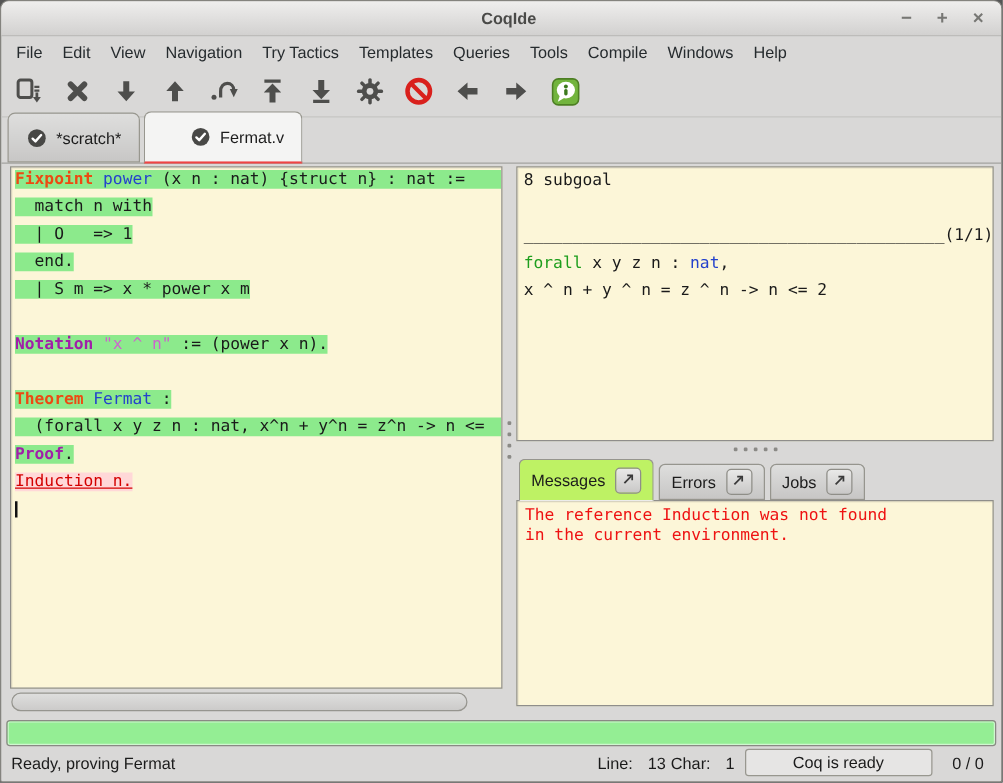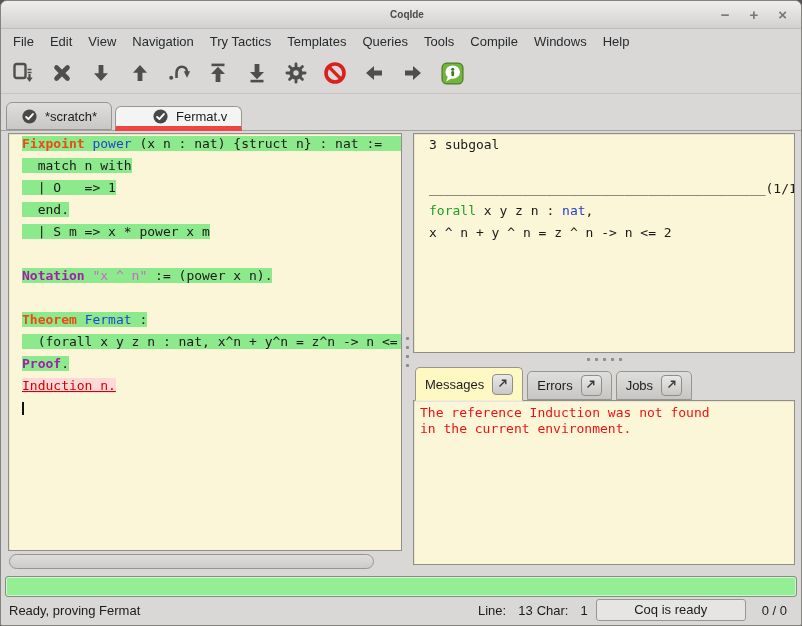--- a/index.html
+++ b/index.html
@@ -16,21 +16,21 @@
   
   #titlebar {
     height: 28px; flex: 0 0 28px;
     background: linear-gradient(#efeeed, #d2d1d0);
     border-bottom: 1px solid #bdbcba;
     position: relative;
     display: flex; align-items: center;
   }
   #window-title {
     position: absolute; left: 12px; right: 0; text-align: center;
-    font-weight: bold; font-size: 10px; color: #4a4a48;
+    font-weight: bold; font-size: 13px; color: #4a4a48;
   }
   #window-controls {
     margin-left: auto; display: flex; gap: 20px; padding-right: 14px; z-index: 2;
   }
   .win-btn { color: #777774; font-size: 15px; font-weight: bold; line-height: 16px; cursor: default; }
   
   #menubar {
     height: 24px; flex: 0 0 24px;
     display: flex; align-items: center; padding-left: 4px;
     font-size: 13px; color: #262b2e;
@@ -56,33 +56,33 @@
   }
   .tab {
     display: inline-flex; align-items: center; gap: 7px;
     border: 1px solid #98978f;
     border-radius: 6px 6px 0 0;
     padding: 0 14px;
     font-size: 13px; color: #1c1c1c;
     margin-right: 3px;
     position: relative;
   }
-  .tab.inactive { height: 28px; background: linear-gradient(#dededd, #c8c7c6); }
-  .tab.active   { height: 25px; background: #f4f4f3; border-bottom: 5px solid #ef4444; margin-bottom: -1px; z-index: 2; padding-left: 36px; }
+  .tab.inactive { height: 40px; background: linear-gradient(#dededd, #c8c7c6); }
+  .tab.active   { height: 42px; background: #f4f4f3; border-bottom: 2px solid #ef4444; margin-bottom: -1px; z-index: 2; padding-left: 36px; }
   .tab-check svg { display: block; }
   
   #main { flex: 1 1 auto; display: flex; padding: 2px 6px 0 7px; min-height: 0; }
   #left-col { width: 394px; flex: 0 0 394px; display: flex; flex-direction: column; min-height: 0; }
   .sunken {
     border: 1px solid #8f8e8b;
     background: var(--editor-bg);
     box-shadow: inset 1px 1px 0 rgba(0,0,0,0.07);
   }
   #code-editor { flex: 1 1 auto; overflow: hidden; padding: 2px 0 0 3px; }
-  .code-line { height: 22px; line-height: 15px; white-space: pre; font-family: "DejaVu Sans Mono", monospace; font-size: 13px; margin-left: 10px; }
+  .code-line { height: 22px; line-height: 15px; white-space: pre; font-family: "DejaVu Sans Mono", monospace; font-size: 13px; }
   .line-inner { display: inline-block; white-space: pre; height: 15px; }
   .line-inner.full { display: block; }
   .hl-green { background: var(--processed-bg); }
   .hl-pink  { background: var(--error-bg); }
   .seg-p   { color: #1a1a1a; }
   .seg-kw  { color: var(--kw);  font-weight: bold; }
   .seg-id  { color: var(--id); }
   .seg-kw2 { color: var(--kw2); font-weight: bold; }
   .seg-str { color: var(--str); }
   .seg-err { color: var(--errtext); text-decoration: underline; }
@@ -102,21 +102,21 @@
   #right-col { flex: 1 1 auto; display: flex; flex-direction: column; min-width: 0; padding-bottom: 6px; }
   #goal-panel { height: 220px; flex: 0 0 220px; overflow: hidden; padding: 3px 0 0 5px; }
   #h-handle { height: 12px; flex: 0 0 12px; display: flex; align-items: center; justify-content: center; gap: 5px; }
   
   #msg-tabbar { height: 35px; flex: 0 0 35px; display: flex; align-items: flex-end; padding-left: 2px; }
   .msg-tab {
     display: inline-flex; align-items: center; gap: 8px;
     border: 1px solid #96958e; border-radius: 5px 5px 0 0;
     padding: 0 9px; margin-right: 4px; font-size: 13px; color: #1c1c1c;
   }
-  .msg-tab.active   { height: 34px; background: #fef9c3; margin-bottom: -1px; border-bottom: 1px solid #ececeb; z-index: 2; }
+  .msg-tab.active   { height: 34px; background: #bef264; margin-bottom: -1px; border-bottom: 1px solid #ececeb; z-index: 2; }
   .msg-tab.inactive { height: 29px; background: linear-gradient(#dededd, #c7c6c5); }
   .detach-btn {
     width: 21px; height: 21px; border: 1px solid #8f8e88; border-radius: 4px;
     background: linear-gradient(#e9e9e8, #c9c8c7);
     display: inline-flex; align-items: center; justify-content: center; padding: 0;
   }
   #msg-content { flex: 1 1 auto; overflow: hidden; padding: 4px 0 0 6px; }
   .msg-line { font-family: "DejaVu Sans Mono", monospace; font-size: 13px; line-height: 16px; color: var(--msgtext); white-space: pre; }
   
   #progressbar {
@@ -319,21 +319,21 @@
       </div>
     </div>
     <div id="v-splitter">
         <i></i>
         <i></i>
         <i></i>
         <i></i>
       </div>
     <div id="right-col">
       <div id="goal-panel" class="sunken">
-          <div class="code-line"><span class="line-inner"><span class="seg-p">3 subgoal</span></span></div>
+          <div class="code-line"><span class="line-inner"><span class="seg-p">8 subgoal</span></span></div>
           <div class="code-line"><span class="line-inner"></span></div>
           <div class="code-line"><span class="line-inner"><span class="seg-p">___________________________________________</span><span class="seg-p">(1/1)</span></span></div>
           <div class="code-line"><span class="line-inner"><span class="seg-g">forall</span><span class="seg-p"> x y z n : </span><span class="seg-id">nat</span><span class="seg-p">,</span></span></div>
           <div class="code-line"><span class="line-inner"><span class="seg-p">x ^ n + y ^ n = z ^ n -&gt; n &lt;= 2</span></span></div>
         </div>
       <div id="h-handle">
           <i></i>
           <i></i>
           <i></i>
           <i></i>

